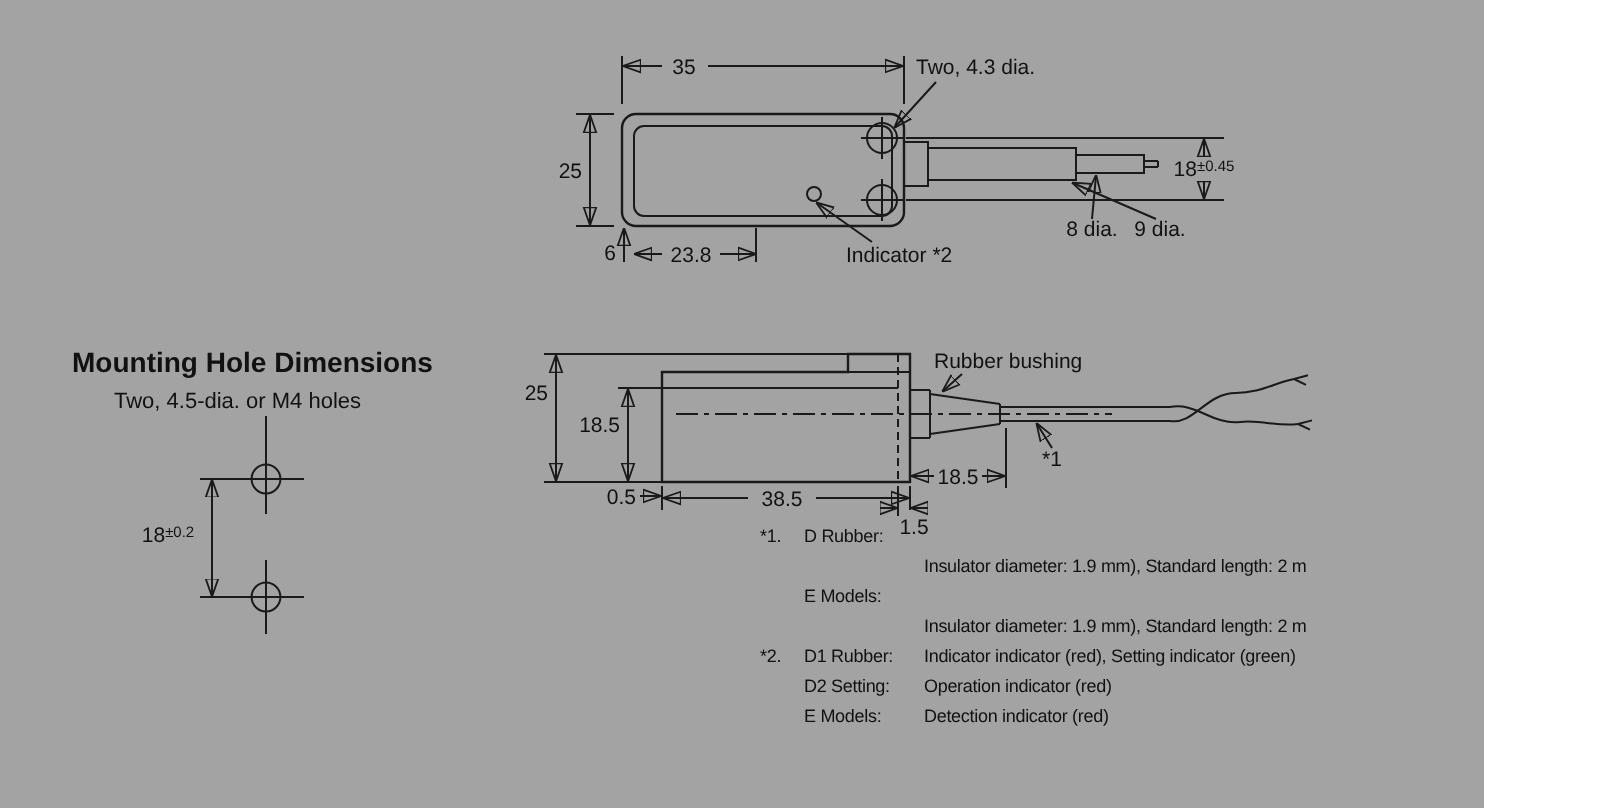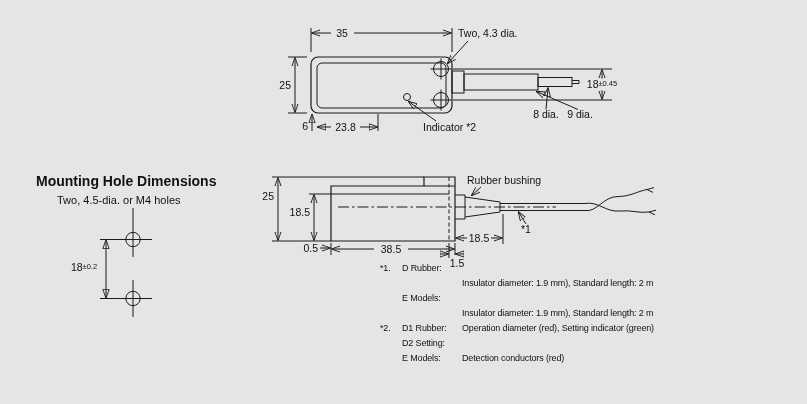--- a/index.html
+++ b/index.html
@@ -1,17 +1,17 @@
 <!DOCTYPE html>
 <html><head>
 <meta charset="utf-8">
 <style>
   html,body{margin:0;padding:0;background:#fff;}
   .canvas{
-    position:relative;width:807px;height:404px;background:#e5e5e5;
+    position:relative;width:742px;height:404px;background:#a3a3a3;
     overflow:hidden;font-family:"Liberation Sans",sans-serif;color:#111;
   }
   .canvas svg{position:absolute;left:0;top:0;}
   svg text{fill:#111;font-family:"Liberation Sans",sans-serif;font-size:10.5px;}
   svg .ttl{font-size:14px;font-weight:bold;}
   svg .sub{font-size:11px;}
   svg line,svg path,svg rect,svg circle,svg polyline{stroke:#1a1a1a;stroke-width:1;fill:none;}
   svg .thick{stroke-width:1.2;}
   svg text{stroke:none;}
   .notes{
@@ -217,26 +217,27 @@
         <span>E Models:</span>
   </div>
   <div class="nrow">
     <span></span>
         <span></span>
         <span>Insulator diameter: 1.9 mm), Standard length: 2 m</span>
   </div>
   <div class="nrow">
     <span>*2.</span>
         <span>D1 Rubber:</span>
-        <span>Operation diameter (red), Setting indicator (green)</span>
+        <span>Indicator indicator (red), Setting indicator (green)</span>
   </div>
   <div class="nrow">
     <span></span>
         <span>D2 Setting:</span>
+        <span>Operation indicator (red)</span>
   </div>
   <div class="nrow">
     <span></span>
         <span>E Models:</span>
-        <span>Detection conductors (red)</span>
+        <span>Detection indicator (red)</span>
   </div>
 </div>
 
 </div>
 
 </body></html>

